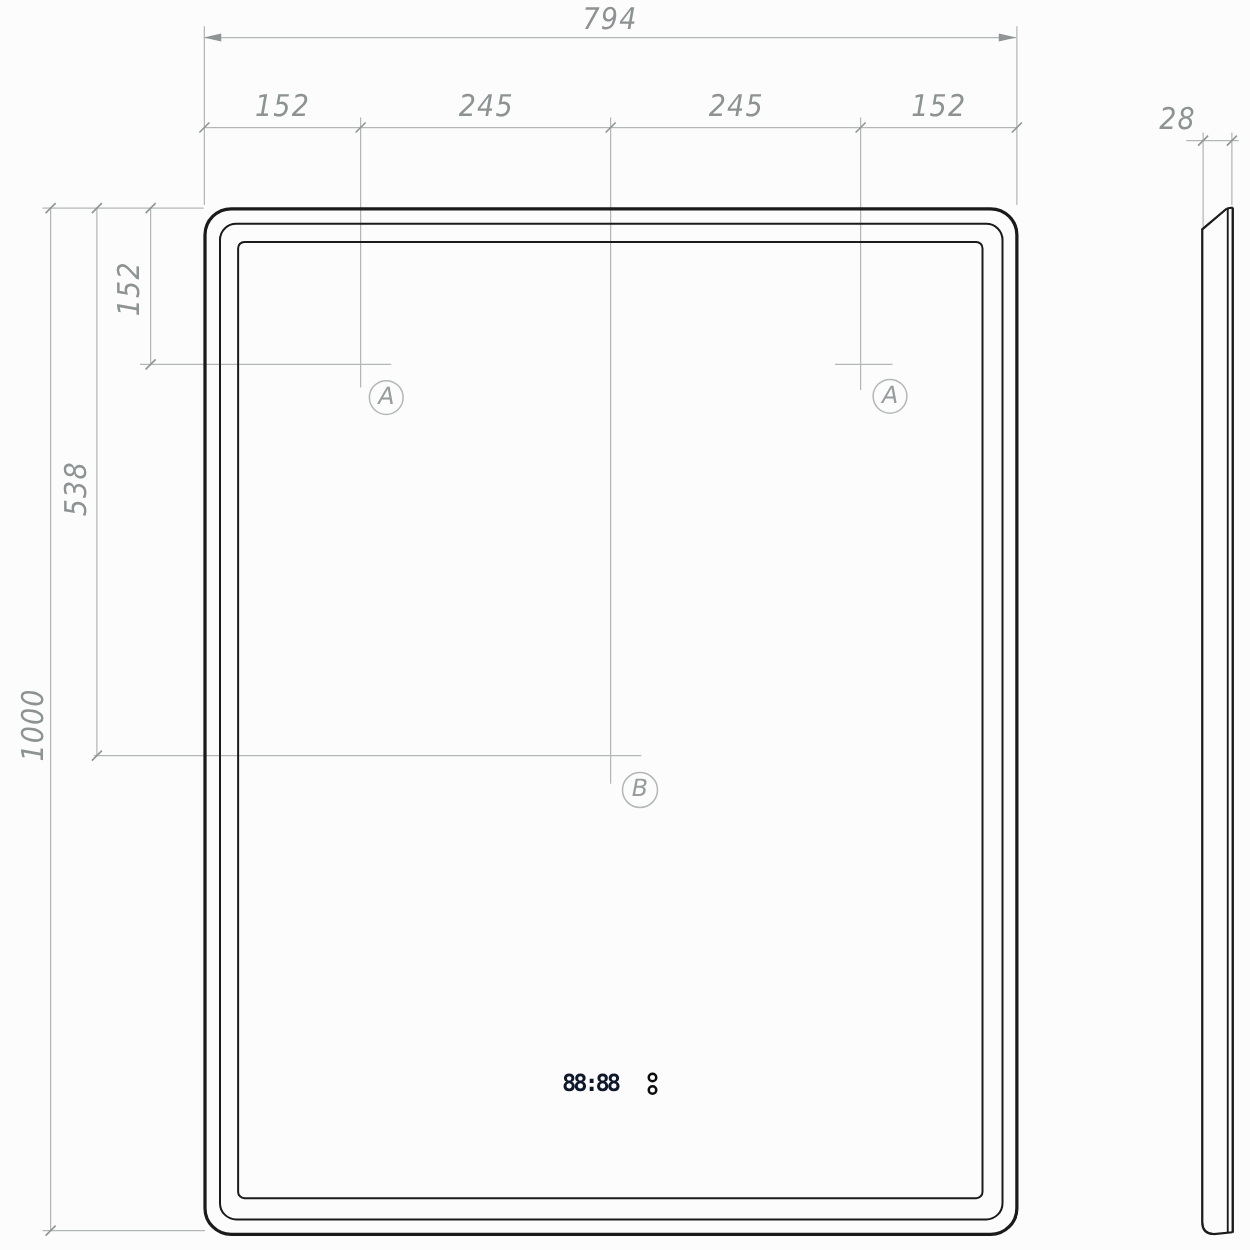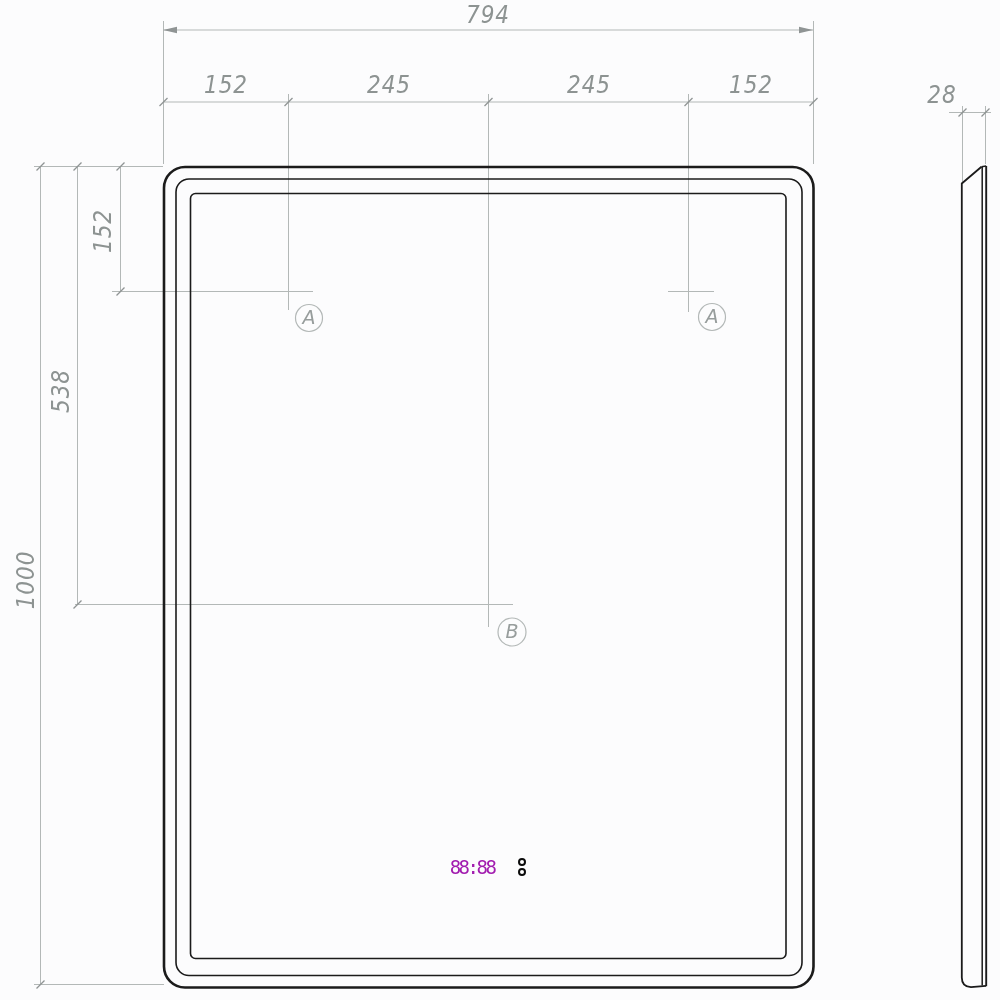--- a/index.html
+++ b/index.html
@@ -13,22 +13,22 @@
     letter-spacing:1px;transform:translate(-50%,-50%) scaleX(.9);
     white-space:nowrap;line-height:1;
   }
   .dimtext.vert{transform:translate(-50%,-50%) rotate(-90deg) scaleX(.9);}
   .marker-letter{
     position:absolute;color:#979d9c;font-style:italic;font-size:19px;
     transform:translate(-50%,-52%);line-height:1;
   }
   .clock{
     position:absolute;left:472px;top:867px;transform:translate(-50%,-50%);
-    font-family:"DejaVu Sans Mono",monospace;font-weight:normal;
-    font-size:19px;letter-spacing:-2.5px;color:#a21caf;line-height:1;
+    font-family:"DejaVu Sans Mono",monospace;font-weight:bold;
+    font-size:19px;letter-spacing:-2.5px;color:#0f172a;line-height:1;
   }
   .sensor-dot{
     position:absolute;width:4px;height:4px;border:2.2px solid #0c0c0c;
     border-radius:50%;background:#fff;
   }
 </style>
 </head>
 <body>
 
 <div id="canvas">

